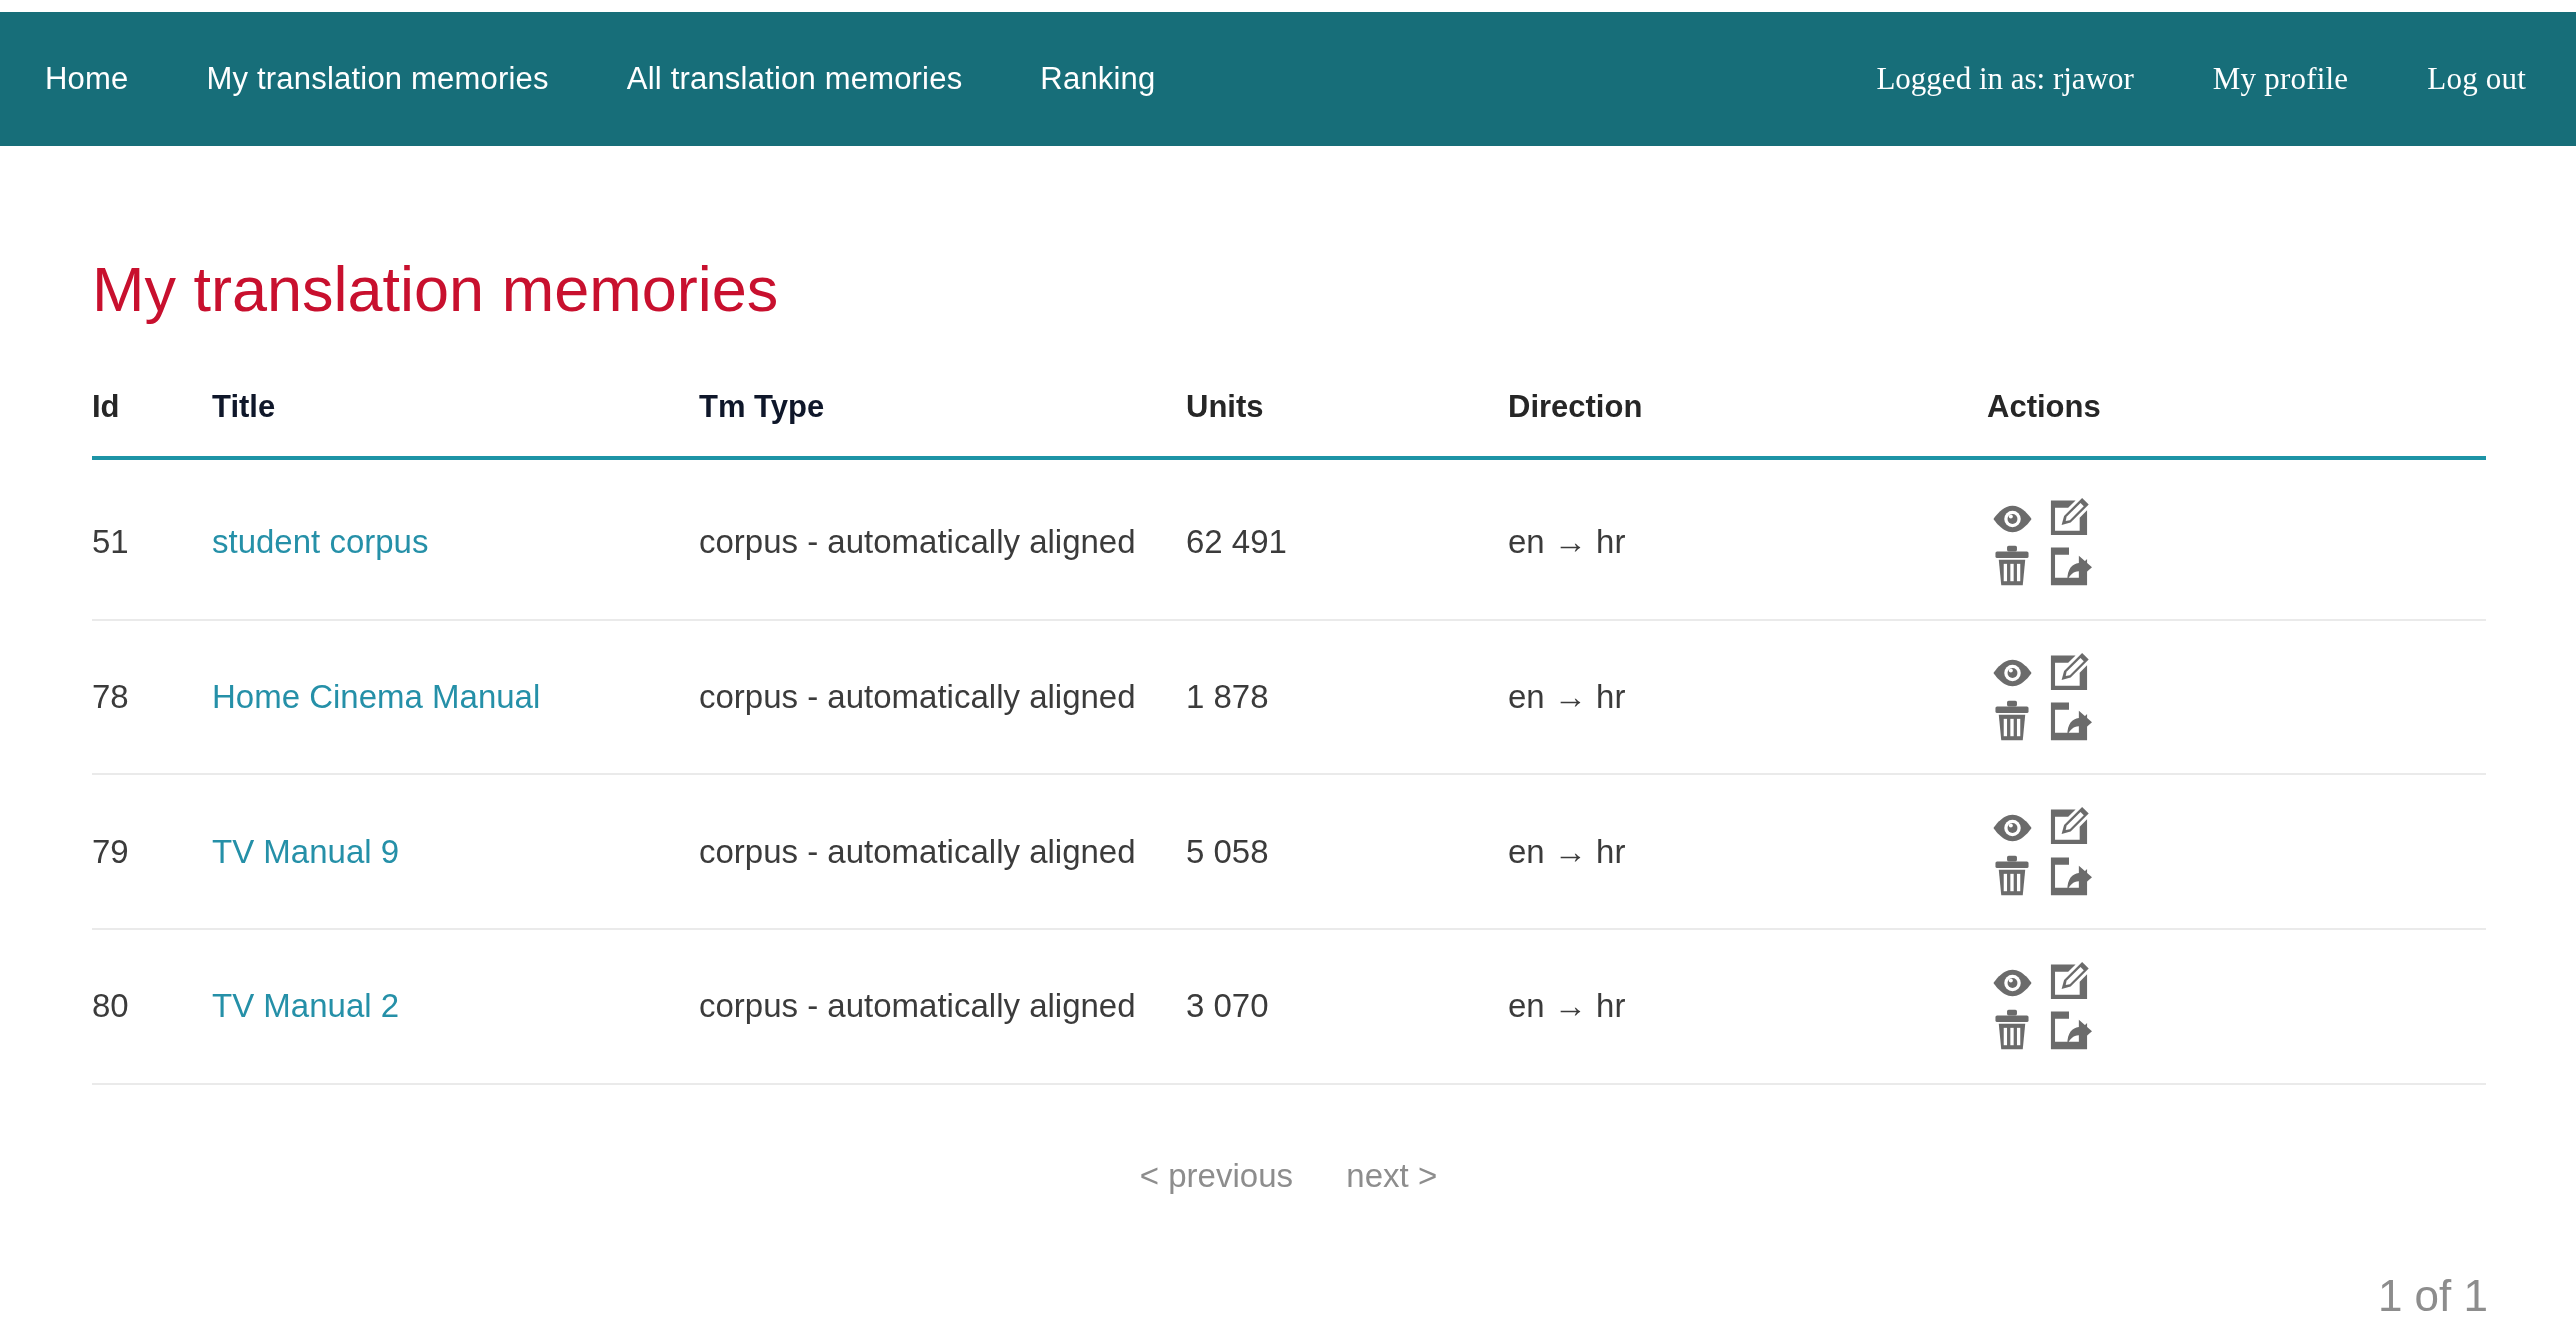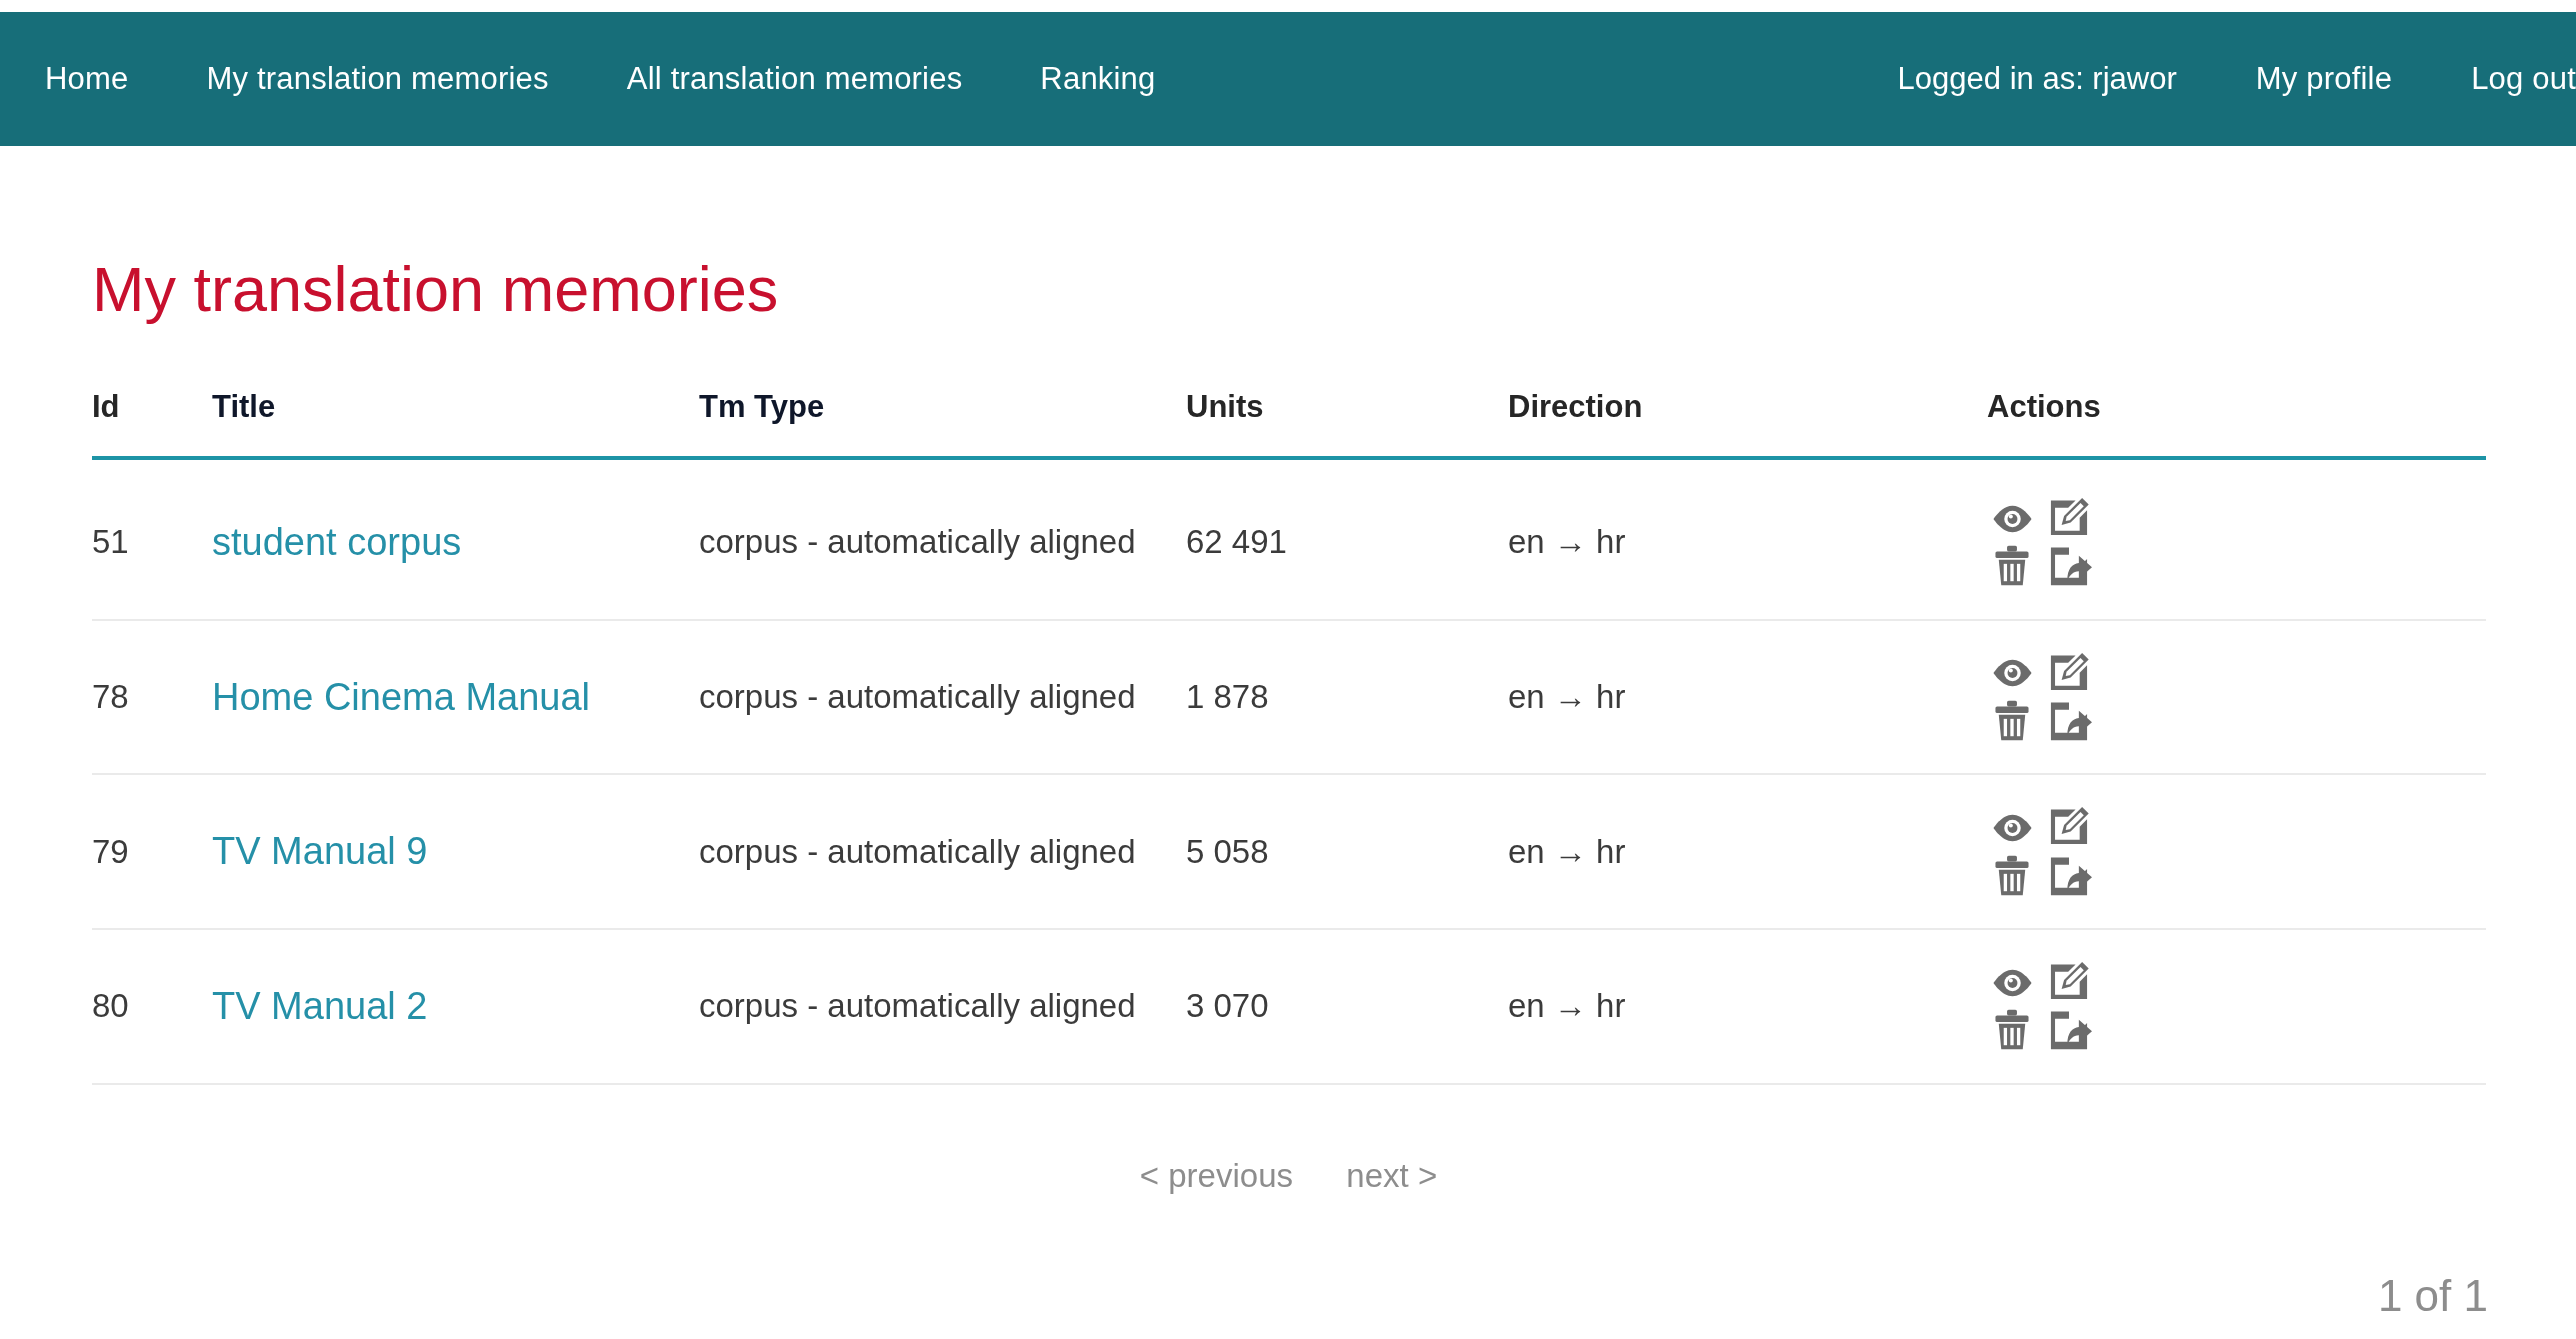--- a/index.html
+++ b/index.html
@@ -31,20 +31,22 @@
   }
   .nav-left {
     display: flex;
     align-items: center;
     padding-left: 45px;
   }
   .nav-right {
     display: flex;
     align-items: flex-start;
     margin-left: auto;
+    padding-right: 50px;
+    font-family: Liberation Serif, serif;
   }
   .nav-item {
     color: #ffffff;
     font-size: 31px;
     line-height: 1;
     text-decoration: none;
     white-space: nowrap;
     letter-spacing: 0.2px;
     cursor: pointer;
   }
@@ -113,21 +115,21 @@
     padding: 30px 0 30px 0;
     vertical-align: middle;
     border-bottom: 2.5px solid #eaeaea;
     line-height: 1.28;
   }
   table.grid tbody tr:first-child td { padding-top: 36px; }
   td.cell-id { font-size: 33px; color: #2e2e2e; }
   td.cell-title a {
     color: #2590a8;
     text-decoration: none;
-    font-size: 38px;
+    font-size: 33px;
     cursor: pointer;
   }
   td.cell-type { padding-right: 66px; }
   td.cell-units { white-space: nowrap; }
   td.cell-dir { white-space: nowrap; }
 
   
   .actions-grid {
     display: grid;
     grid-template-columns: 50px 53px;

